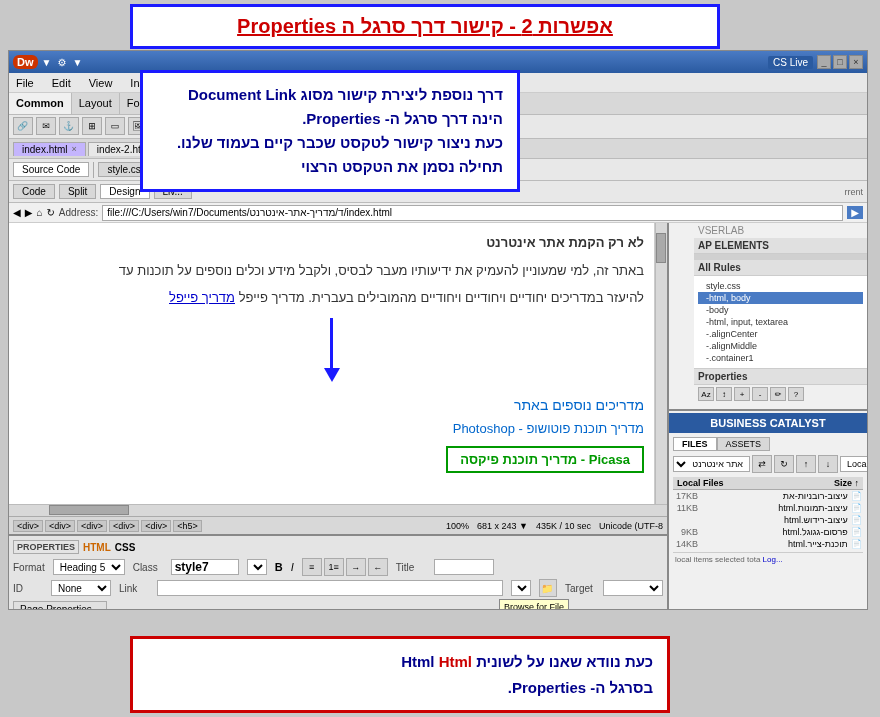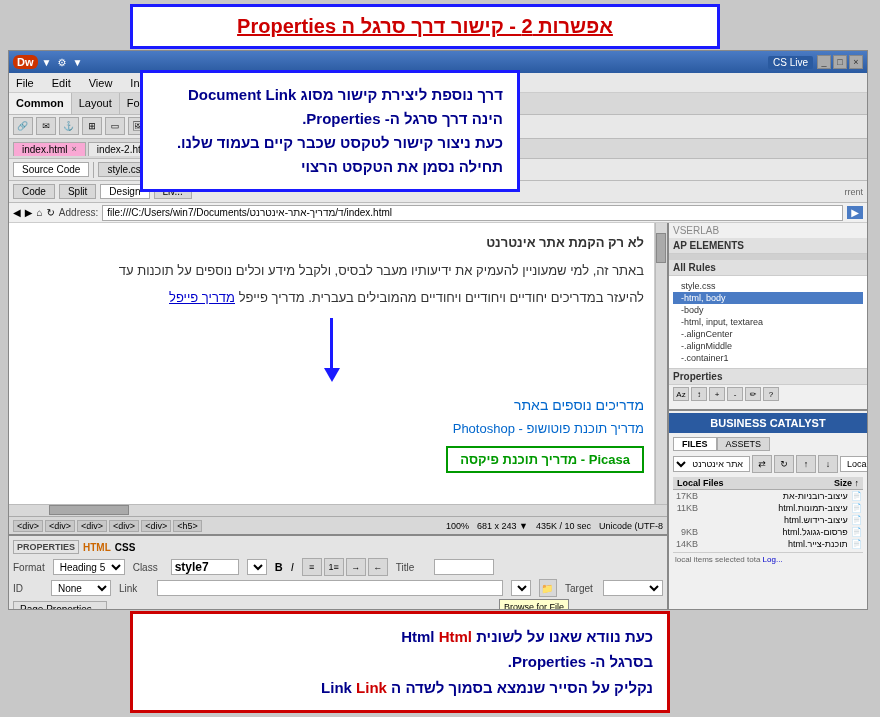--- a/index.html
+++ b/index.html
@@ -212,21 +212,21 @@
       border: 1px solid #aaa;
       border-bottom: none;
       padding: 1px 8px;
       font-size: 10px;
       cursor: pointer;
       display: flex;
       align-items: center;
       gap: 4px;
     }
     .doc-tab.active {
-      background: #f9a8d4;
+      background: #c4b5fd;
     }
     .doc-tab .close-x {
       font-size: 9px;
       color: #666;
     }
 
     
     .view-toolbar {
       height: 22px;
       background: #e8e8e8;
@@ -532,20 +532,21 @@
     
     .right-panels-container {
       width: 200px;
       display: flex;
       flex-direction: column;
       border-left: 2px solid #888;
     }
     .panel-top {
       flex: 1;
       overflow: hidden;
+      margin-left: 25px;
     }
     .panel-bottom {
       height: 200px;
       border-top: 2px solid #888;
     }
 
     
     .photoshop-link {
       color: #0066cc;
       text-decoration: none;
@@ -632,24 +633,20 @@
   <div class="top-annotation">
     <div class="title">אפשרות 2 - קישור דרך סרגל ה Properties</div>
   </div>
 
   <div class="bottom-annotation">
     <p>
       <span>כעת נוודא שאנו על לשונית Html</span>
       <span style="color:#cc0000;"> Html</span>
     </p>
     <p><span>בסרגל ה- Properties.</span></p>
-    <p>
-      <span>נקליק על הסייר שנמצא בסמוך לשדה ה Link</span>
-      <span style="color:#cc0000;"> Link</span>
-    </p>
   </div>
 
   <div class="dw-window">
     <div class="dw-inner">
 
       <div class="title-bar">
         <span class="dw-logo">Dw</span>
         <div style="display:flex;gap:6px;font-size:10px;color:white;">
           <span>▼</span>
           <span>⚙</span>

